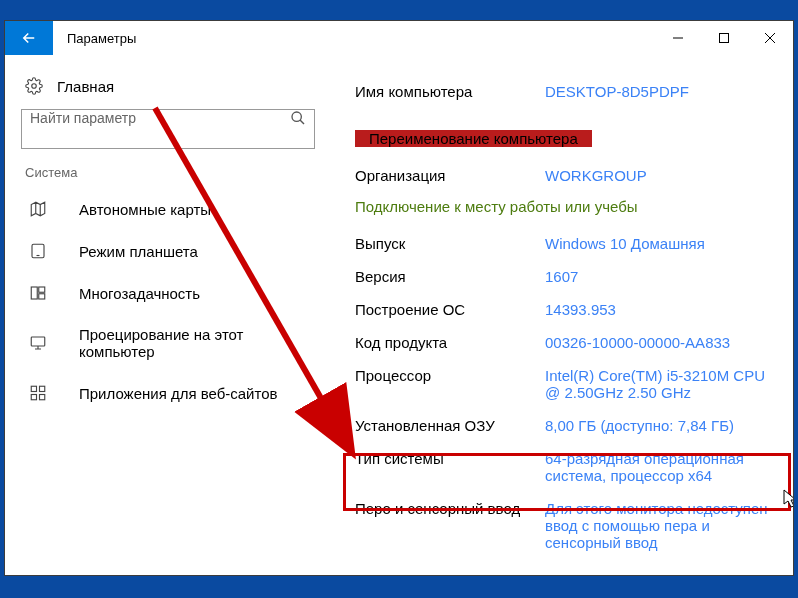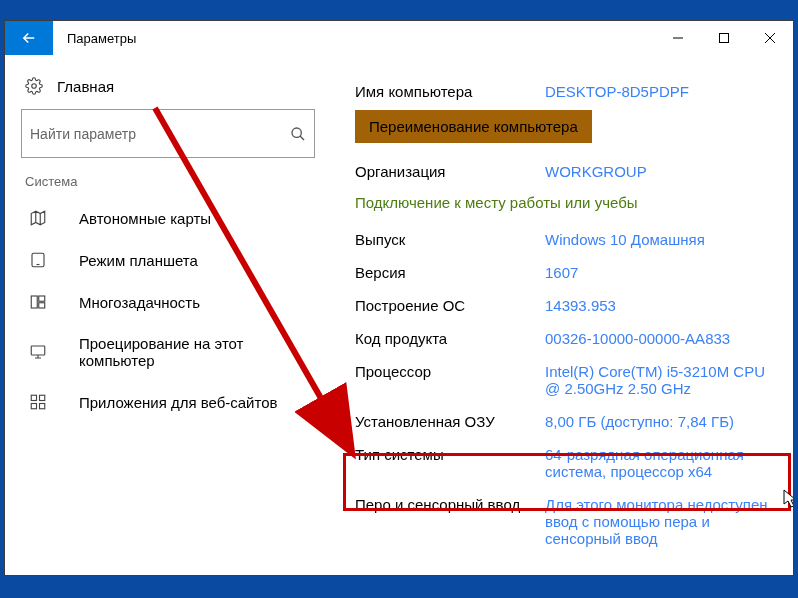--- a/index.html
+++ b/index.html
@@ -68,23 +68,22 @@
   }
   .home-row {
     display: flex;
     align-items: center;
     gap: 14px;
     padding: 8px 4px 14px 4px;
     font-size: 15px;
   }
   .search-box {
     border: 1px solid #999;
-    height: 49px;
-    display: flex;
-    align-items: center;
+    height: 40px;
+    display: flex;
     padding: 0 8px;
     margin: 0 6px 16px 0;
     color: #666;
   }
   .search-box .ph { flex:1; font-size: 14px; color:#666;}
   .section-label {
     color: #666;
     font-size: 13px;
     padding: 0 4px 8px 4px;
   }
@@ -114,25 +113,25 @@
     position: relative;
   }
   .kv-row {
     display: flex;
     padding: 6px 0 10px 0;
     font-size: 15px;
   }
   .kv-label { width: 190px; color:#000;}
   .kv-val { flex:1; color:#3b82f6;}
   .rename-btn {
-    background: #a16207;
+    background: #b91c1c;
     border: none;
-    padding: 8px 14px;
+    padding: 0 14px;
     font-size: 15px;
-    margin: 0 0 14px 0;
+    margin: 20px 0 14px 0;
     display: inline-block;
   }
   .link { color: #4d7c0f; font-size: 15px; padding: 4px 0 14px 0; }
   .highlight-box {
     border: 3px solid #c90000;
     position: absolute;
     left: 18px;
     top: 398px;
     width: 448px;
     height: 58px;

